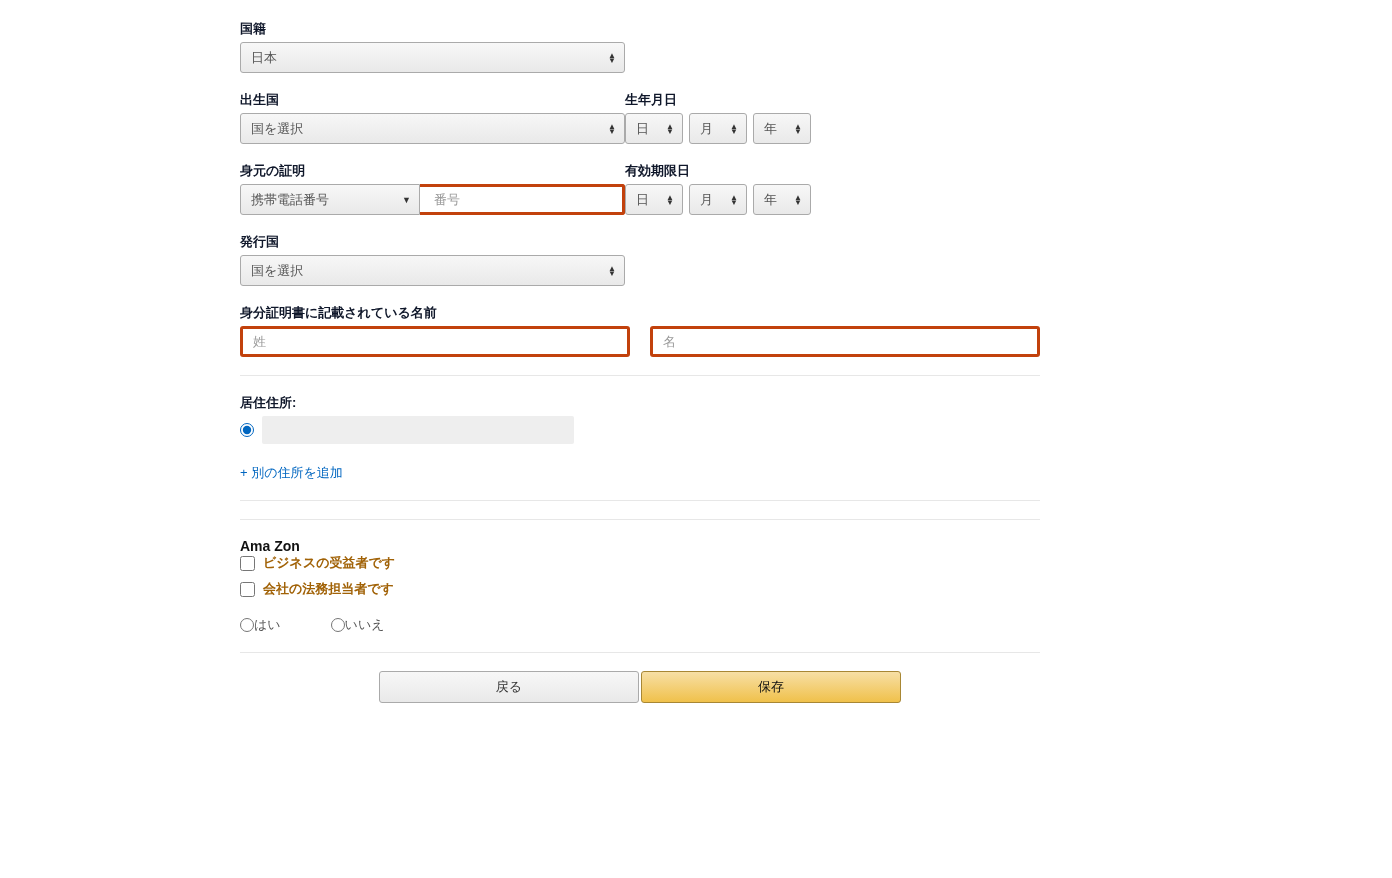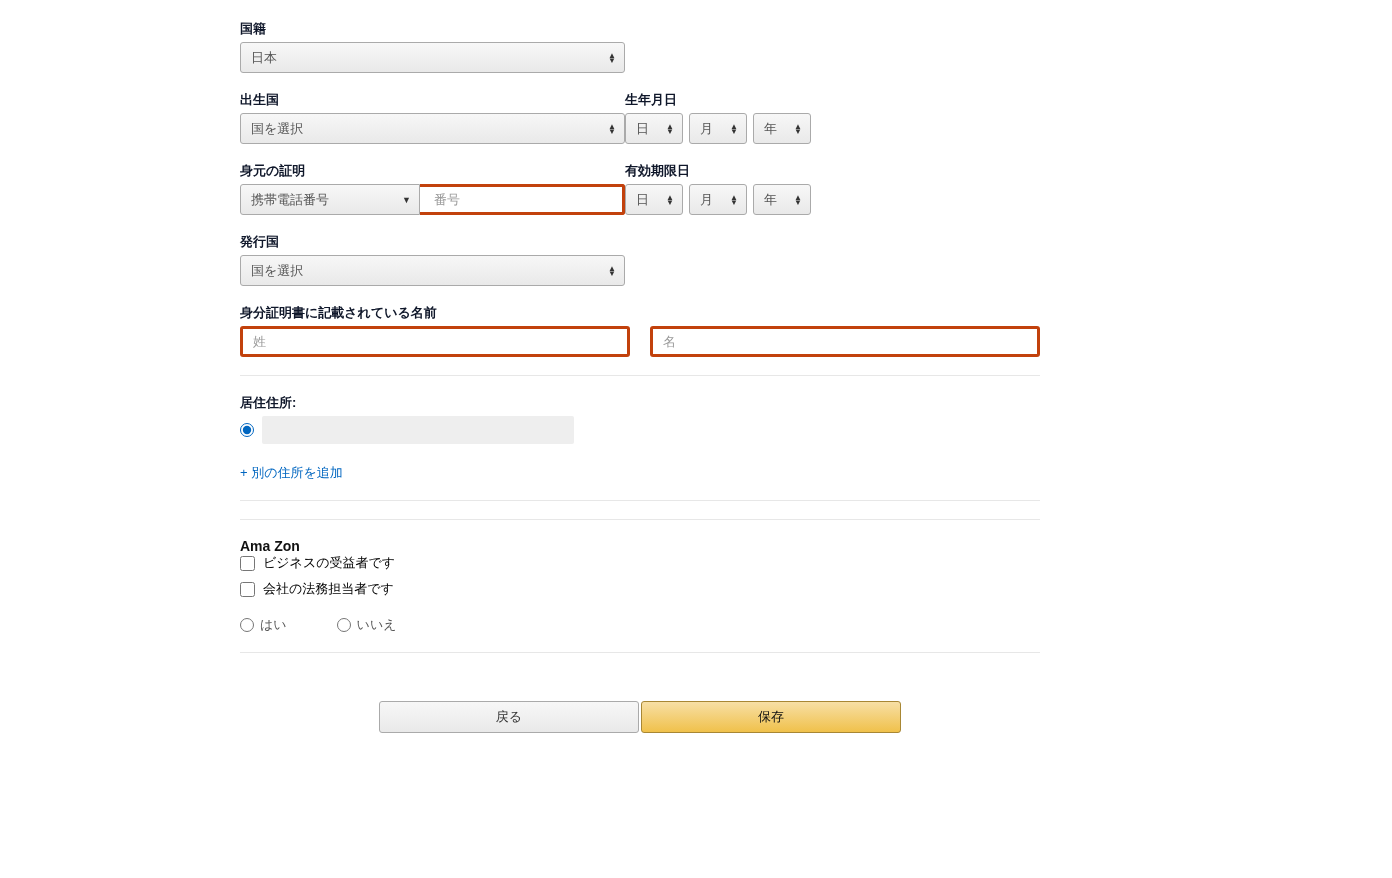--- a/index.html
+++ b/index.html
@@ -119,37 +119,36 @@
       display: flex;
       align-items: center;
       gap: 8px;
       margin-bottom: 8px;
     }
     input[type="checkbox"] {
       width: 15px;
       height: 15px;
       border: 1px solid #aaa;
     }
-    .checkbox-row label { color: #000000; }
+    .checkbox-row label { color: #a16207; font-weight: bold; }
     .confirm-radios {
       display: flex;
       gap: 50px;
       margin-top: 6px;
     }
     .confirm-radios .opt {
       display: flex;
       align-items: center;
-      gap: 6px;
       color: #555;
     }
     .button-row {
       display: flex;
       gap: 2px;
       justify-content: center;
-      margin-top: 48px;
+      margin-top: 18px;
     }
     .btn {
       width: 260px;
       height: 32px;
       border-radius: 3px;
       font-size: 13px;
       cursor: pointer;
       border: 1px solid #aaa;
     }
     .btn-back {

